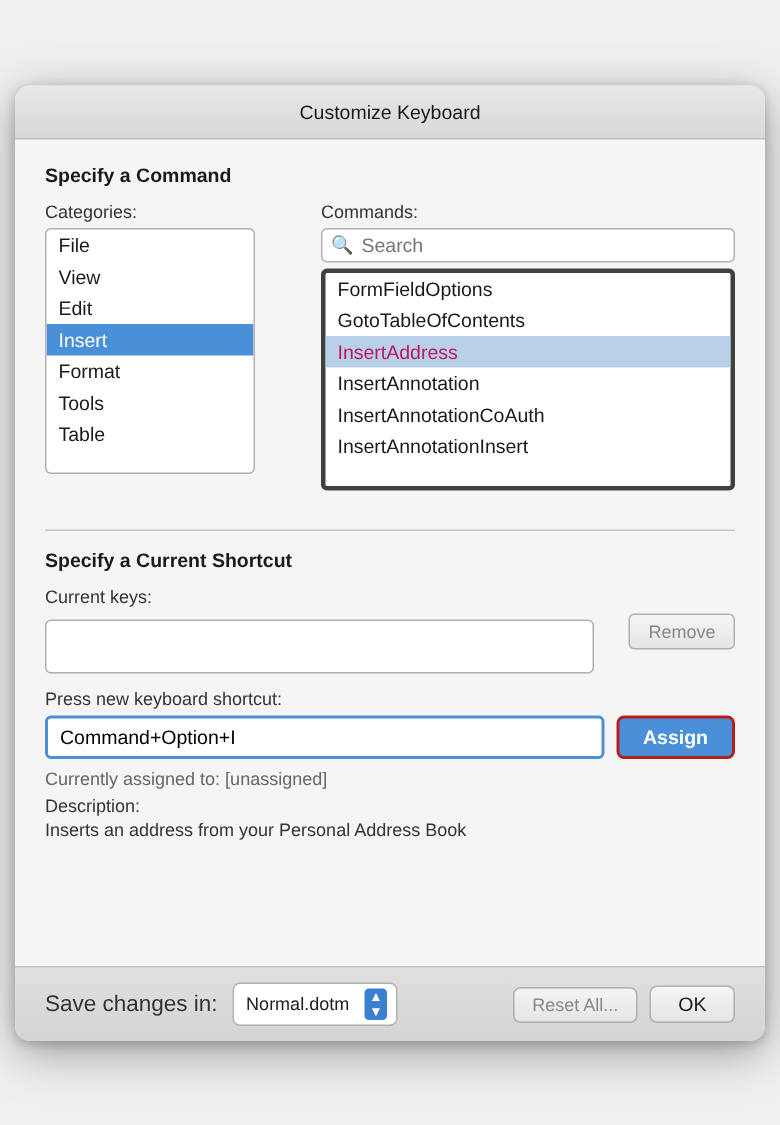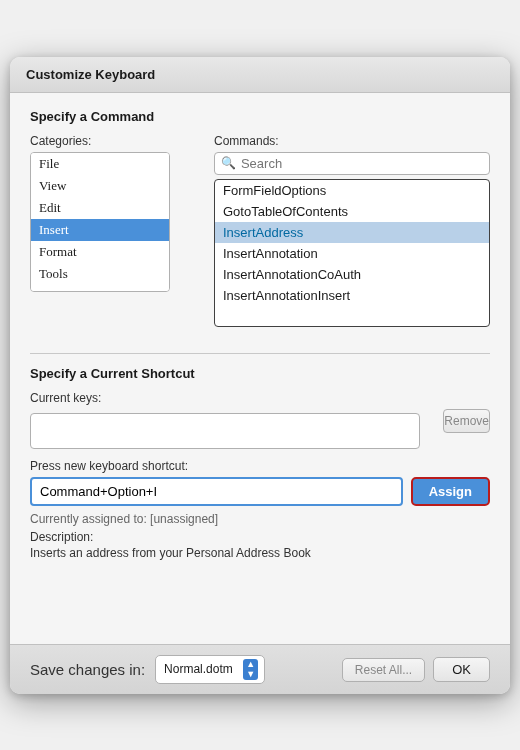--- a/index.html
+++ b/index.html
@@ -23,23 +23,23 @@
       border-radius: 10px;
       box-shadow: 0 8px 32px rgba(0,0,0,0.35), 0 2px 8px rgba(0,0,0,0.2);
       overflow: hidden;
       display: flex;
       flex-direction: column;
     }
 
     .title-bar {
       background: linear-gradient(to bottom, #e8e8e8, #d8d8d8);
       padding: 10px 16px;
-      text-align: left;
-      font-size: 13px;
-      font-weight: 700;
+      text-align: center;
+      font-size: 13px;
+      font-weight: 400;
       color: #1a1a1a;
       border-bottom: 1px solid #c0c0c0;
     }
 
     .dialog-body {
       padding: 16px 20px;
       display: flex;
       flex-direction: column;
       gap: 0;
     }
@@ -70,23 +70,22 @@
       font-size: 12px;
       color: #333;
       margin-bottom: 4px;
     }
 
     .categories-list {
       border: 1px solid #b0b0b0;
       background: white;
       border-radius: 4px;
       overflow: hidden;
-      height: 140px;
+      height: 164px;
       overflow-y: auto;
-      font-family: Liberation Serif, serif;
     }
 
     .category-item {
       padding: 3px 8px;
       font-size: 13px;
       cursor: pointer;
       color: #1a1a1a;
     }
 
     .category-item.selected {
@@ -121,38 +120,38 @@
     .search-input {
       border: none;
       outline: none;
       font-size: 13px;
       color: #888;
       background: transparent;
       width: 100%;
     }
 
     .commands-list {
-      border: 1px solid #404040;
+      border: 3px solid #404040;
       background: white;
       border-radius: 4px;
       overflow: hidden;
       height: 148px;
       overflow-y: auto;
     }
 
     .command-item {
       padding: 3px 8px;
       font-size: 13px;
       cursor: pointer;
       color: #1a1a1a;
     }
 
     .command-item.selected {
       background: #b8d0e8;
-      color: #0369a1;
+      color: #be185d;
     }
 
     .divider {
       height: 1px;
       background: #c8c8c8;
       margin: 12px 0;
     }
 
     .specify-shortcut {
       margin-bottom: 8px;
@@ -177,21 +176,21 @@
       background: white;
       border-radius: 4px;
       height: 36px;
       width: 100%;
     }
 
     .remove-btn {
       background: linear-gradient(to bottom, #f5f5f5, #e5e5e5);
       border: 1px solid #b0b0b0;
       border-radius: 4px;
-      padding: 4px 0;
+      padding: 4px 12px;
       font-size: 12px;
       color: #888;
       cursor: not-allowed;
       white-space: nowrap;
       align-self: flex-start;
       margin-top: 18px;
       margin-left: 11px;
     }
 
     .press-shortcut-label {

